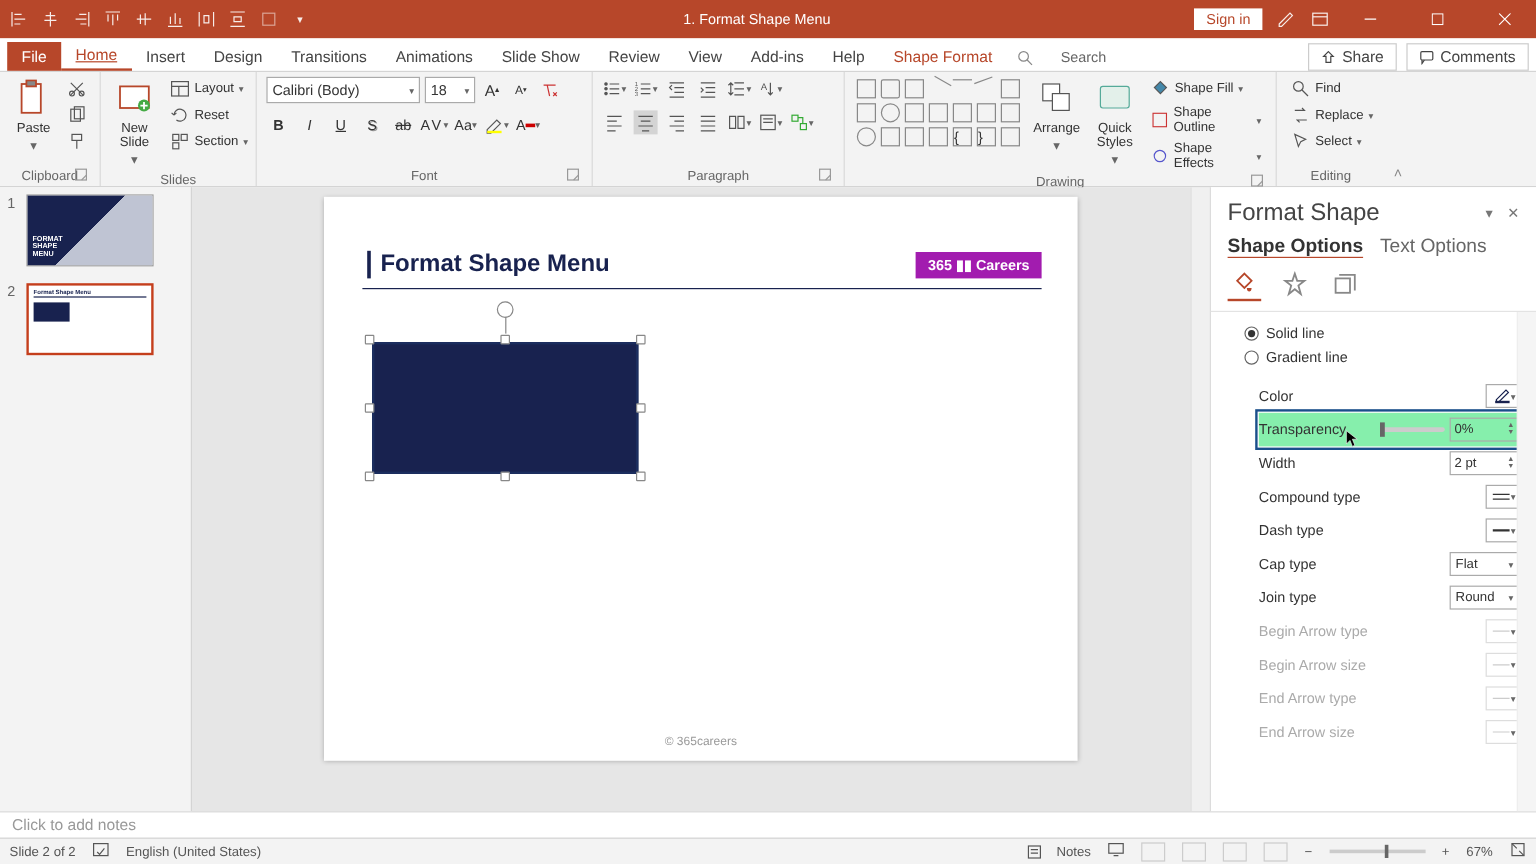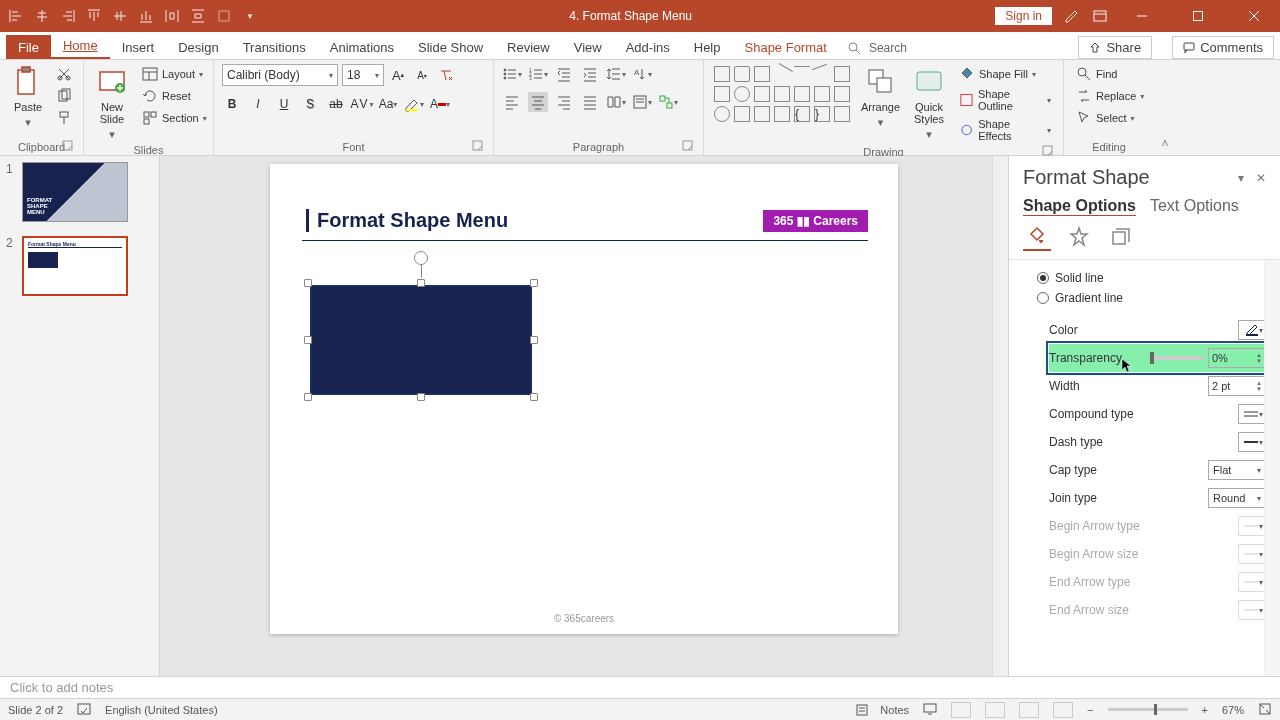--- a/index.html
+++ b/index.html
@@ -16,38 +16,38 @@
 .win-btn { width: 44px; height: 30px; display: flex; align-items: center; justify-content: center; }
 .win-btn svg { width:10px; height:10px; stroke:#fff; fill:none; stroke-width:1;}
 
 
 .tabs { height: 28px; background: #fff; display: flex; align-items: flex-end; border-bottom: 1px solid #d4d4d4; padding: 0 6px; }
 .tab { padding: 5px 12px 4px; font-size: 13px; color: #444; cursor: pointer; margin-top: 37px; }
 .tab.file { background: #b7472a; color: #fff; }
 .tab.active { color: #b7472a; border-bottom: 2px solid #b7472a; text-decoration: underline; }
 .tab.context { color: #b7472a; }
 .tabs-spacer { flex:1; }
-.search-tab { display:flex; align-items:center; gap:8px; padding:4px 8px;color:#666;}
-.share-comments { display:flex; gap:20px; align-items:flex-start; }
+.search-tab { display:flex; align-items:center; gap:23px; padding:4px 8px;color:#666;}
+.share-comments { display:flex; gap:8px; align-items:flex-start; }
 .share-btn, .comments-btn { border:1px solid #ccc; padding:3px 10px; display:flex; gap:5px; align-items:center; font-size:13px; color:#444;}
 
 
 .ribbon { height: 96px; background: #f3f3f3; border-bottom: 1px solid #d4d4d4; display: flex; }
 .group { border-right: 1px solid #d9d9d9; padding: 4px 8px 2px; display:flex; flex-direction:column; }
 .group-body { flex:1; display:flex; align-items:flex-start; gap:6px; }
 .group-label { text-align:center; font-size:11px; color:#666; padding-top:2px; position:relative;}
 .group-label .dlg { position:absolute; right:0; bottom:0; width:14px;height:14px; }
 .big-btn { display:flex; flex-direction:column; align-items:center; justify-content:center; gap:3px; padding:2px 4px; min-width:40px;}
 .big-btn .ic { width:32px; height:32px; }
 .big-btn span { font-size:11px; text-align:center; line-height:1.1;}
 .stack { display:flex; flex-direction:column; gap:2px; }
 .mini { display:flex; align-items:center; gap:4px; font-size:11px; padding:2px 4px; }
 .mini .ic { width:16px; height:16px; }
 .font-row { display:flex; gap:4px; align-items:center; }
-.font-select { border:1px solid #aaa; background:#fff; height:22px; padding:0 4px; font-size:12px; width:116px; display:flex; align-items:center; justify-content:space-between;}
+.font-select { border:1px solid #aaa; background:#fff; height:22px; padding:0 4px; font-size:12px; width:128px; display:flex; align-items:center; justify-content:space-between;}
 .size-select { border:1px solid #aaa; background:#fff; height:22px; padding:0 4px; font-size:12px; width:42px; display:flex;align-items:center;justify-content:space-between;}
 .icon-row { display:flex; gap:6px; align-items:center; }
 .ic-btn { width:20px; height:20px; display:flex; align-items:center; justify-content:center; font-size:12px; color:#333;}
 .ic-btn.active { background:#d4d4d4;}
 .shapes-gal { display:grid; grid-template-columns: repeat(7, 16px); grid-auto-rows:16px; gap:4px; padding:2px; }
 .shapes-gal div{ border:1px solid #888; }
 .collapse-rib { width:22px; display:flex; align-items:flex-end; justify-content:center; padding-bottom:4px; color:#888;}
 
 
 .main { display:flex; height: calc(720px - 32px - 28px - 96px - 22px - 22px); }
@@ -163,21 +163,21 @@
           <path d="M1 1h12M1 13h12M4 5h6v4h-6z"></path>
         </svg>
       </div>
     <div class="qat-btn" style="opacity:0.5">
         <svg width="14" height="14" viewBox="0 0 14 14">
           <rect x="2" y="2" width="10" height="10"></rect>
         </svg>
       </div>
     <div class="qat-btn" style="font-size:9px;color:#fff">▾</div>
   </div>
-  <div class="title-text">4. Format Shape Menu</div>
+  <div class="title-text">1. Format Shape Menu</div>
   <div class="title-right">
     <div class="signin">Sign in</div>
     <div class="qat-btn">
         <svg width="16" height="16" viewBox="0 0 16 16">
           <path d="M2 12l9-9 2 2-9 9H2z"></path>
         </svg>
       </div>
     <div class="qat-btn">
         <svg width="16" height="16" viewBox="0 0 16 16">
           <rect x="2" y="3" width="12" height="10"></rect>

